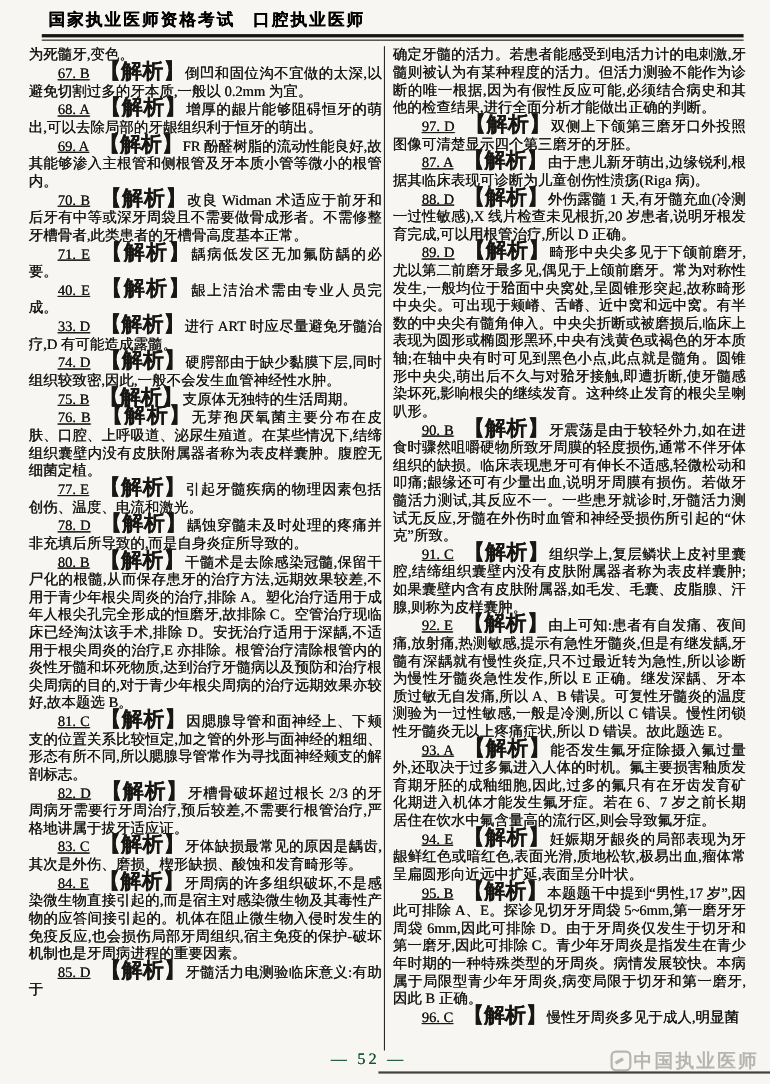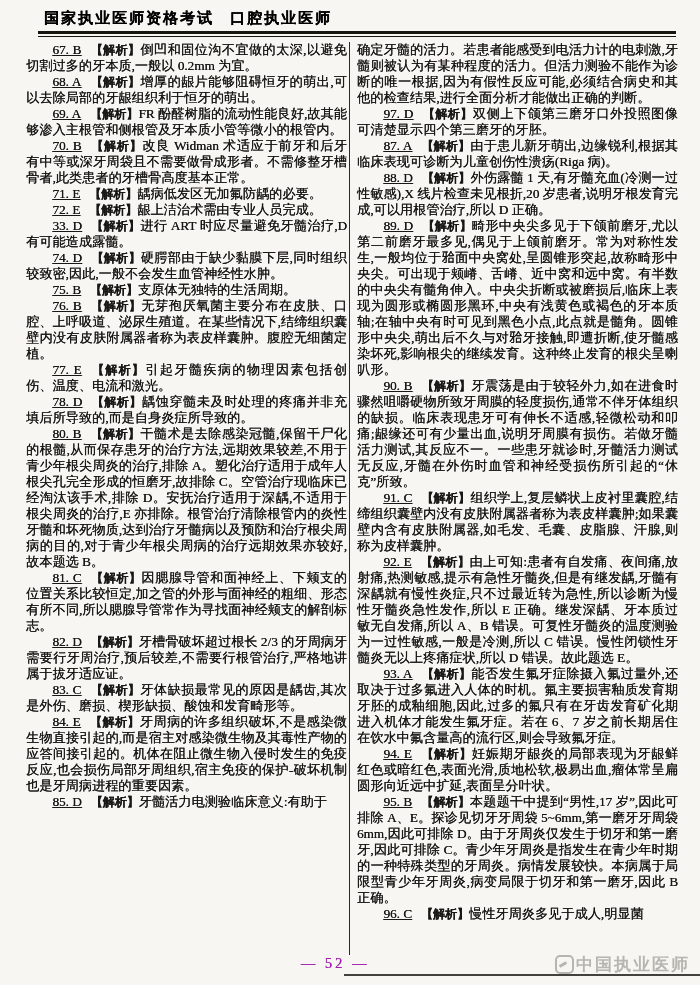--- a/index.html
+++ b/index.html
@@ -26,27 +26,27 @@
     font-size:13.2px;line-height:16px;
     text-align:justify;text-justify:inter-ideograph;
     text-shadow:0.25px 0 0 currentColor;
   }
   .col-left{left:26px;}
   .col-right{left:357px;}
   p.para{margin:0;text-indent:2em;}
   p.cont{text-indent:0;}
   .num{margin-right:9px;white-space:nowrap;text-decoration:underline;}
   .tag{
-    font-family:Liberation Sans, sans-serif;
-    font-weight:bold;font-size:12px;
+    font-family:Liberation Mono, monospace;
+    font-weight:bold;font-size:19px;
   }
   .pagenum{
     position:absolute;top:955px;left:25px;width:620px;
     text-align:center;font-size:14.5px;letter-spacing:3px;
-    color:#a21caf;text-shadow:0.3px 0 0 currentColor;
+    color:#14532d;text-shadow:0.3px 0 0 currentColor;
   }
   .watermark{
     position:absolute;right:10px;top:953px;
     color:#b7b5b0;font-size:17px;font-weight:bold;letter-spacing:2px;
     font-family:"Liberation Sans","DejaVu Sans",sans-serif;
     white-space:nowrap;display:flex;align-items:center;gap:2px;
   }
   .wm-logo{
     display:inline-block;width:15px;height:15px;
     border:2.2px solid #b7b5b0;border-radius:5px;
@@ -65,26 +65,27 @@
 
   <div class="header">
     <span>国家执业医师资格考试</span><span class="hdr-gap"></span><span>口腔执业医师</span>
   </div>
   <div class="rule rule-thick"></div>
   <div class="rule rule-thin"></div>
 
   <div class="divider"></div>
 
   <div class="col col-left">
+      <p class="para cont"><span>为死髓牙,变色。</span></p>
       <p class="para"><span class="num">67. B</span><span class="tag">【解析】</span><span>倒凹和固位沟不宜做的太深,以避免切割过多的牙本质,一般以 0.2mm 为宜。</span></p>
       <p class="para"><span class="num">68. A</span><span class="tag">【解析】</span><span>增厚的龈片能够阻碍恒牙的萌出,可以去除局部的牙龈组织利于恒牙的萌出。</span></p>
       <p class="para"><span class="num">69. A</span><span class="tag">【解析】</span><span>FR 酚醛树脂的流动性能良好,故其能够渗入主根管和侧根管及牙本质小管等微小的根管内。</span></p>
       <p class="para"><span class="num">70. B</span><span class="tag">【解析】</span><span>改良 Widman 术适应于前牙和后牙有中等或深牙周袋且不需要做骨成形者。不需修整牙槽骨者,此类患者的牙槽骨高度基本正常。</span></p>
       <p class="para"><span class="num">71. E</span><span class="tag">【解析】</span><span>龋病低发区无加氟防龋的必要。</span></p>
-      <p class="para"><span class="num">72. E</span><span class="tag">【解析】</span><span>龈上洁治术需由专业人员完成。</span></p>
+      <p class="para"><span class="num">40. E</span><span class="tag">【解析】</span><span>龈上洁治术需由专业人员完成。</span></p>
       <p class="para"><span class="num">33. D</span><span class="tag">【解析】</span><span>进行 ART 时应尽量避免牙髓治疗,D 有可能造成露髓。</span></p>
       <p class="para"><span class="num">74. D</span><span class="tag">【解析】</span><span>硬腭部由于缺少黏膜下层,同时组织较致密,因此,一般不会发生血管神经性水肿。</span></p>
       <p class="para"><span class="num">75. B</span><span class="tag">【解析】</span><span>支原体无独特的生活周期。</span></p>
       <p class="para"><span class="num">76. B</span><span class="tag">【解析】</span><span>无芽孢厌氧菌主要分布在皮肤、口腔、上呼吸道、泌尿生殖道。在某些情况下,结缔组织囊壁内没有皮肤附属器者称为表皮样囊肿。腹腔无细菌定植。</span></p>
       <p class="para"><span class="num">77. E</span><span class="tag">【解析】</span><span>引起牙髓疾病的物理因素包括创伤、温度、电流和激光。</span></p>
       <p class="para"><span class="num">78. D</span><span class="tag">【解析】</span><span>龋蚀穿髓未及时处理的疼痛并非充填后所导致的,而是自身炎症所导致的。</span></p>
       <p class="para"><span class="num">80. B</span><span class="tag">【解析】</span><span>干髓术是去除感染冠髓,保留干尸化的根髓,从而保存患牙的治疗方法,远期效果较差,不用于青少年根尖周炎的治疗,排除 A。塑化治疗适用于成年人根尖孔完全形成的恒磨牙,故排除 C。空管治疗现临床已经淘汰该手术,排除 D。安抚治疗适用于深龋,不适用于根尖周炎的治疗,E 亦排除。根管治疗清除根管内的炎性牙髓和坏死物质,达到治疗牙髓病以及预防和治疗根尖周病的目的,对于青少年根尖周病的治疗远期效果亦较好,故本题选 B。</span></p>
       <p class="para"><span class="num">81. C</span><span class="tag">【解析】</span><span>因腮腺导管和面神经上、下颊支的位置关系比较恒定,加之管的外形与面神经的粗细、形态有所不同,所以腮腺导管常作为寻找面神经颊支的解剖标志。</span></p>
       <p class="para"><span class="num">82. D</span><span class="tag">【解析】</span><span>牙槽骨破坏超过根长 2/3 的牙周病牙需要行牙周治疗,预后较差,不需要行根管治疗,严格地讲属于拔牙适应证。</span></p>
       <p class="para"><span class="num">83. C</span><span class="tag">【解析】</span><span>牙体缺损最常见的原因是龋齿,其次是外伤、磨损、楔形缺损、酸蚀和发育畸形等。</span></p>

